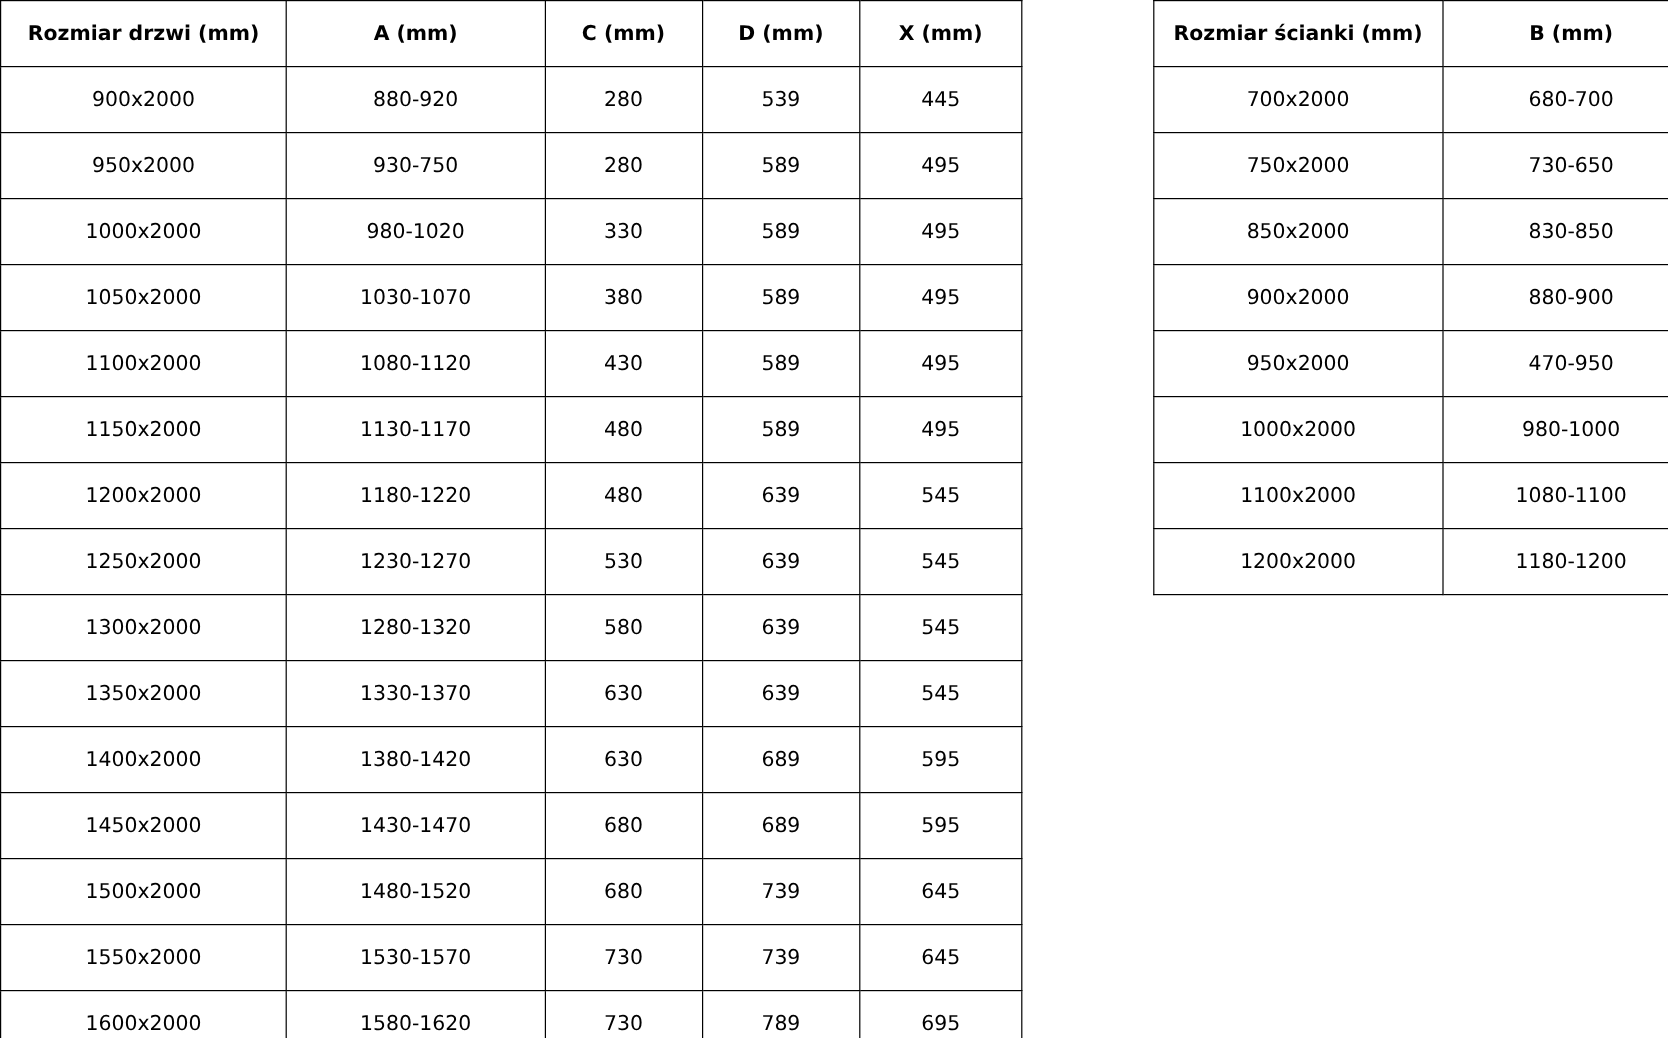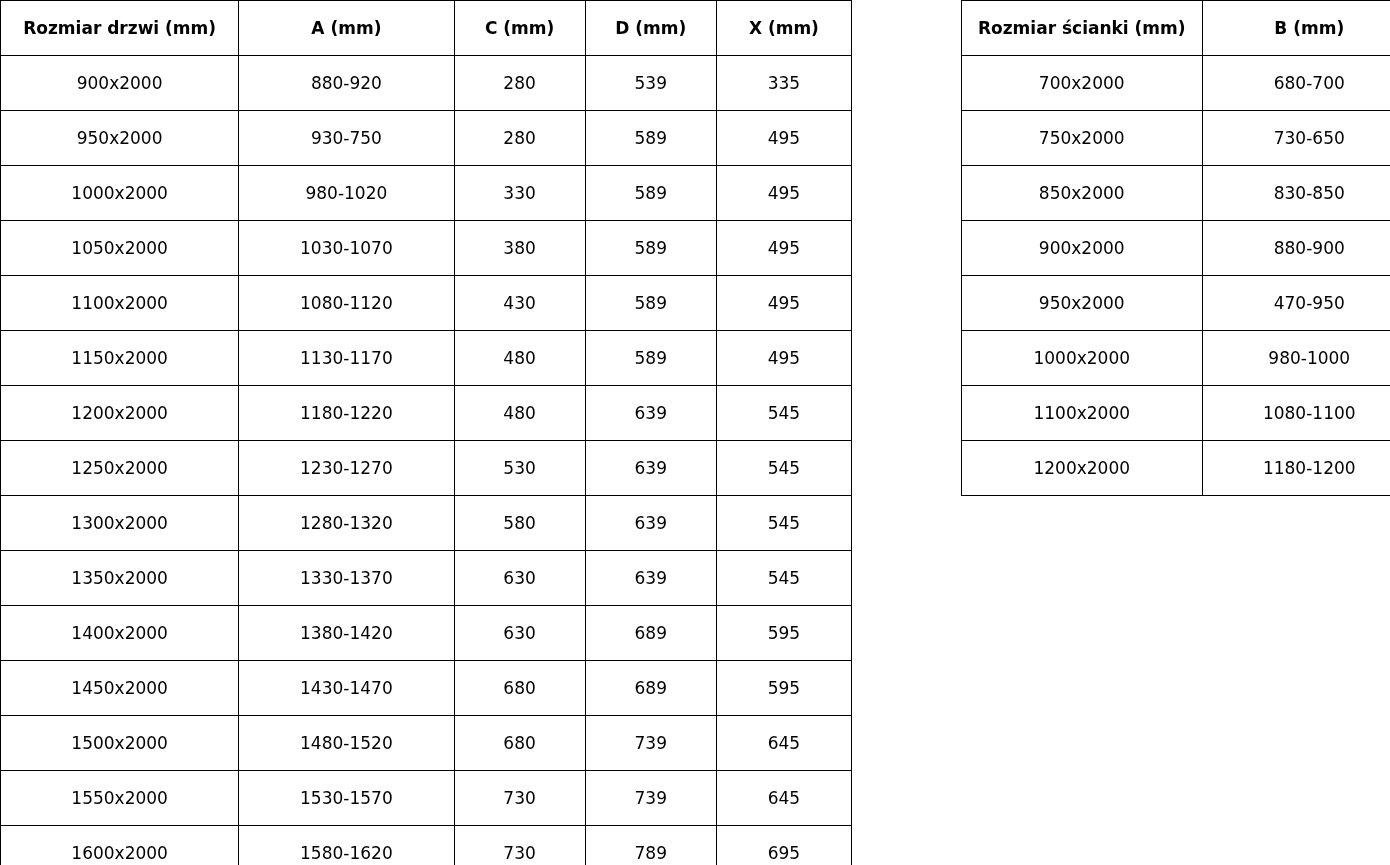--- a/index.html
+++ b/index.html
@@ -85,21 +85,21 @@
         <th>D (mm)</th>
         <th>X (mm)</th>
       </tr>
     </thead>
     <tbody>
       <tr>
         <td>900x2000</td>
         <td>880-920</td>
         <td>280</td>
         <td>539</td>
-        <td>335</td>
+        <td>445</td>
       </tr>
       <tr>
         <td>950x2000</td>
         <td>930-750</td>
         <td>280</td>
         <td>589</td>
         <td>495</td>
       </tr>
       <tr>
         <td>1000x2000</td>

